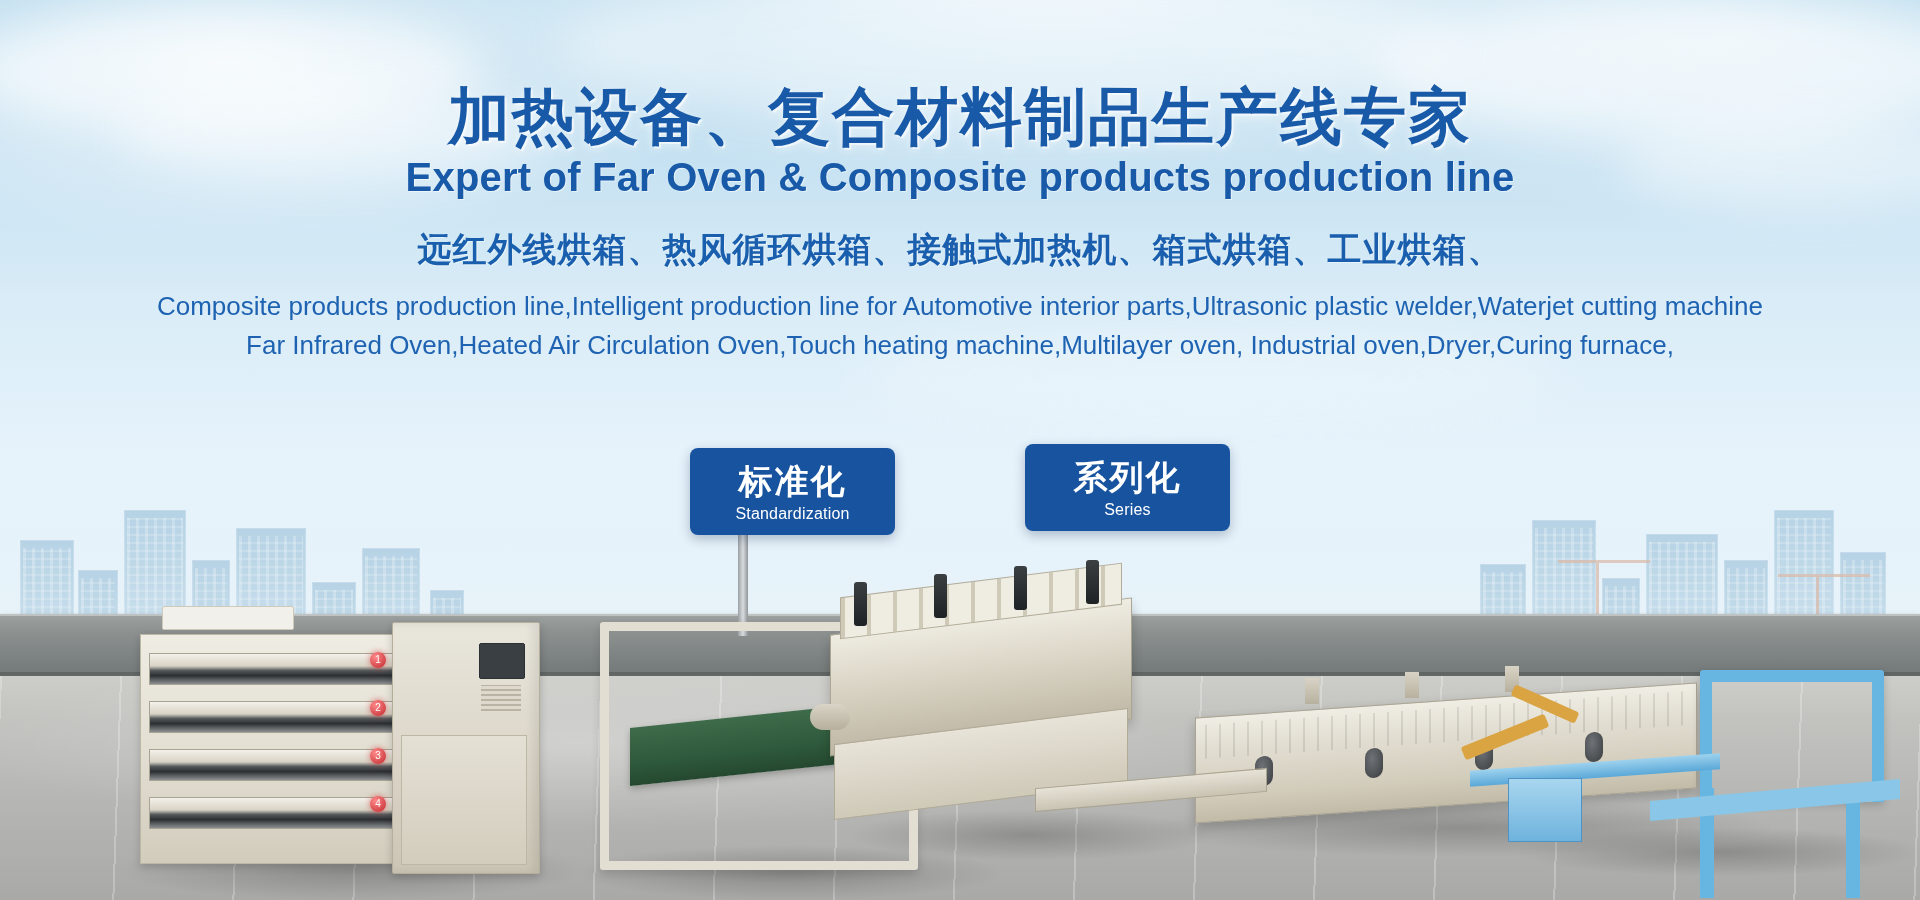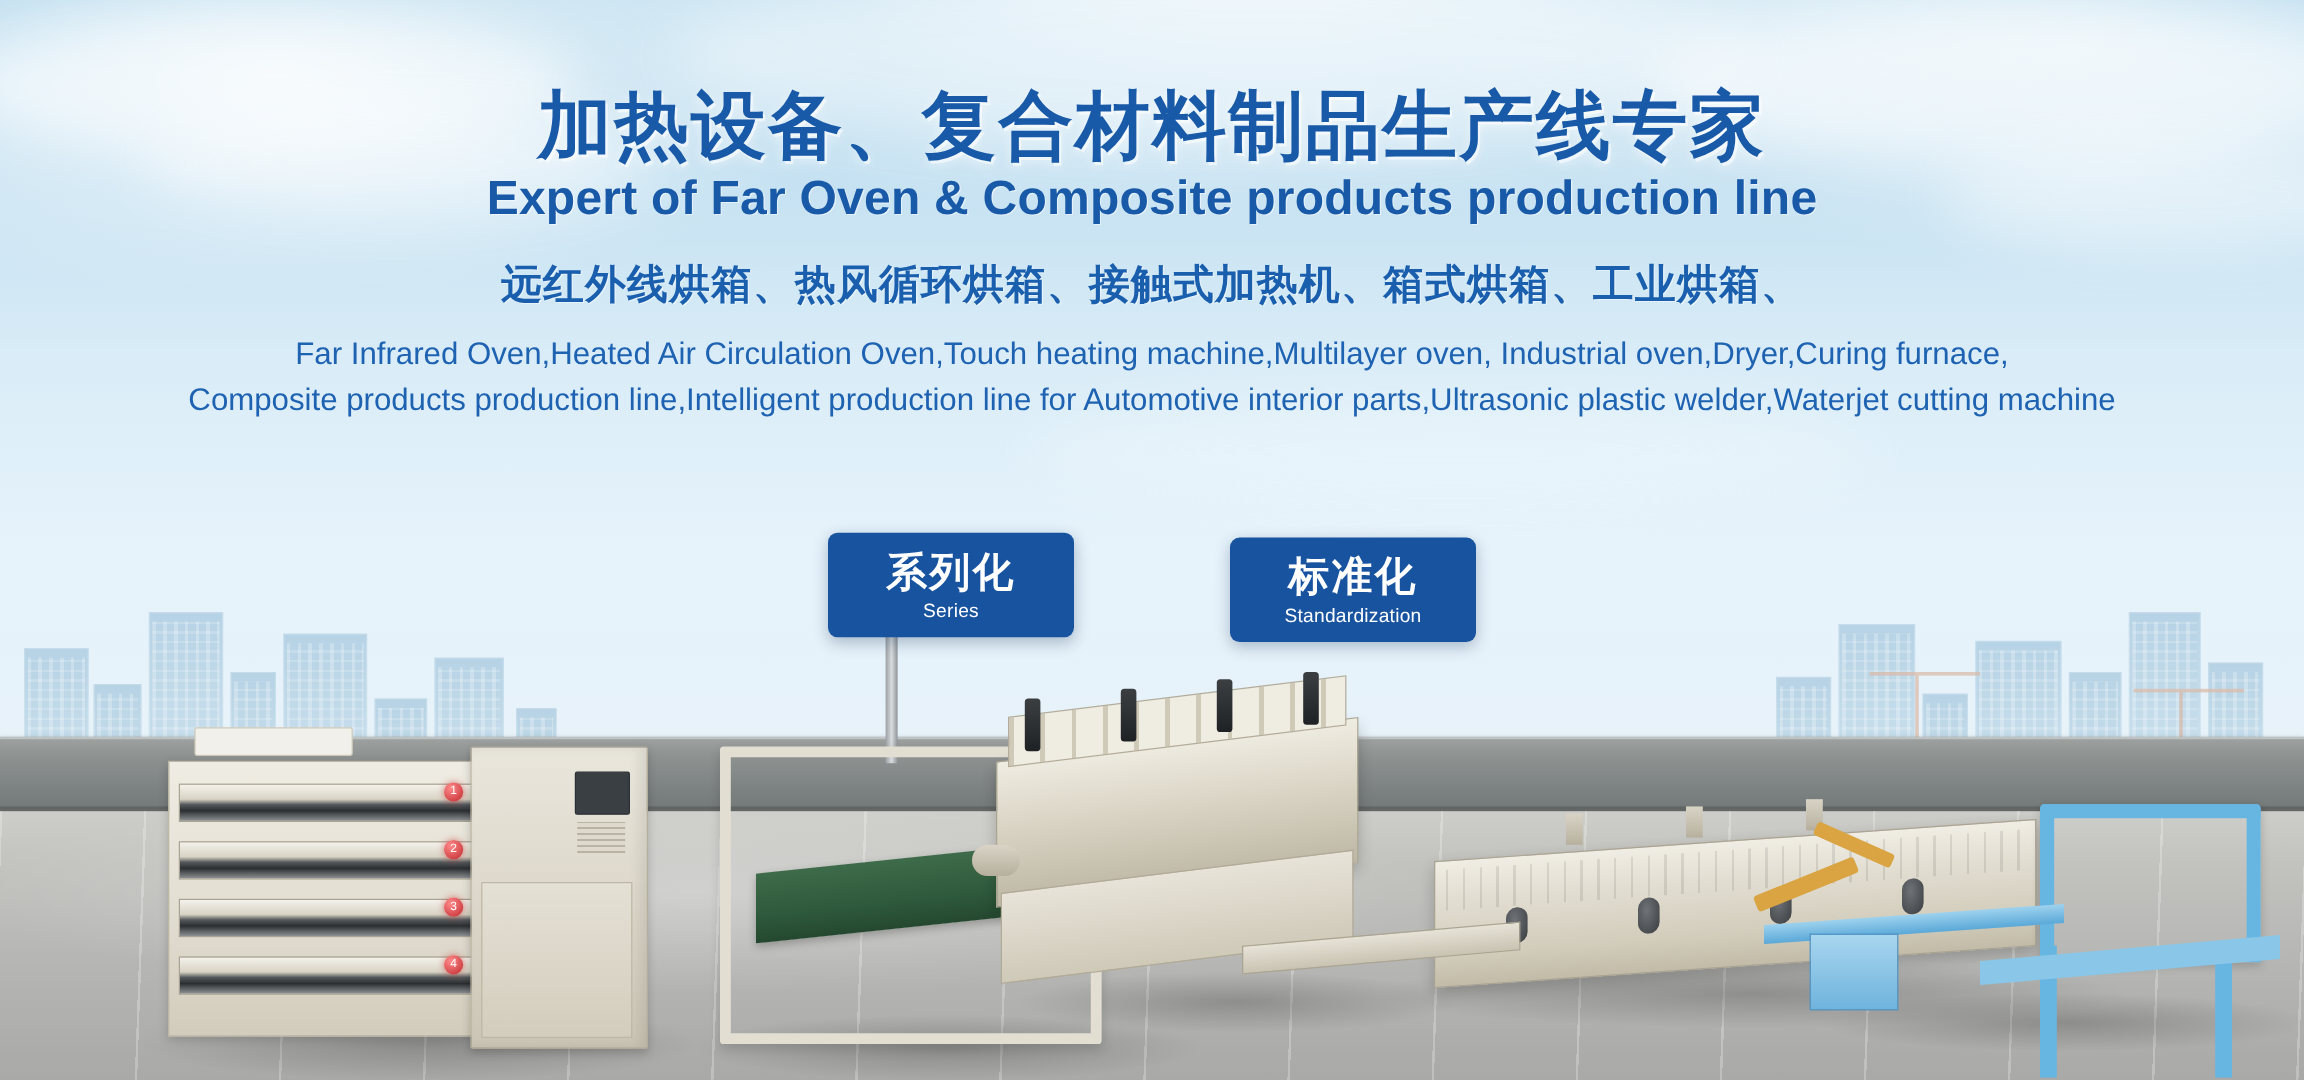--- a/index.html
+++ b/index.html
@@ -96,21 +96,21 @@
     content:"";
     position:absolute; inset:0;
     background:
       repeating-linear-gradient(92deg, rgba(255,255,255,.25) 0 2px, rgba(255,255,255,0) 2px 120px),
       radial-gradient(ellipse 900px 120px at 30% 30%, rgba(255,255,255,.28), rgba(255,255,255,0) 70%);
   }
 
   
   .text-block {
     position: absolute;
-    left: 0; top: 0; width: 1920px;
+    left: 0; top: 12px; width: 1920px;
     text-align: center;
     z-index: 20;
   }
   .h-cn {
     margin: 0;
     padding-top: 72px;
     font-size: 62px;
     font-weight: 700;
     letter-spacing: 2px;
     color: #1859a8;
@@ -480,29 +480,29 @@
 
   <div class="text-block">
     <h1 class="h-cn">加热设备、复合材料制品生产线专家</h1>
     <h2 class="h-en">Expert of Far Oven &amp; Composite products production line</h2>
 
     <div class="sub-cn">
       <span class="ln">远红外线烘箱、热风循环烘箱、接触式加热机、箱式烘箱、工业烘箱、</span>
     </div>
 
     <div class="sub-en">
+      <span class="ln">Composite products production line,Intelligent production line for Automotive interior parts,Ultrasonic plastic welder,Waterjet cutting machine</span>
       <span class="ln">Far Infrared Oven,Heated Air Circulation Oven,Touch heating machine,Multilayer oven, Industrial oven,Dryer,Curing furnace,</span>
-      <span class="ln">Composite products production line,Intelligent production line for Automotive interior parts,Ultrasonic plastic welder,Waterjet cutting machine</span>
     </div>
   </div>
 
   <div class="badges">
+    <div class="badge b1">
+      <span class="cn">标准化</span>
+      <span class="en">Standardization</span>
+    </div>
     <div class="badge b2">
       <span class="cn">系列化</span>
       <span class="en">Series</span>
     </div>
-    <div class="badge b1">
-      <span class="cn">标准化</span>
-      <span class="en">Standardization</span>
-    </div>
   </div>
 
 </div>
 
 </body></html>

